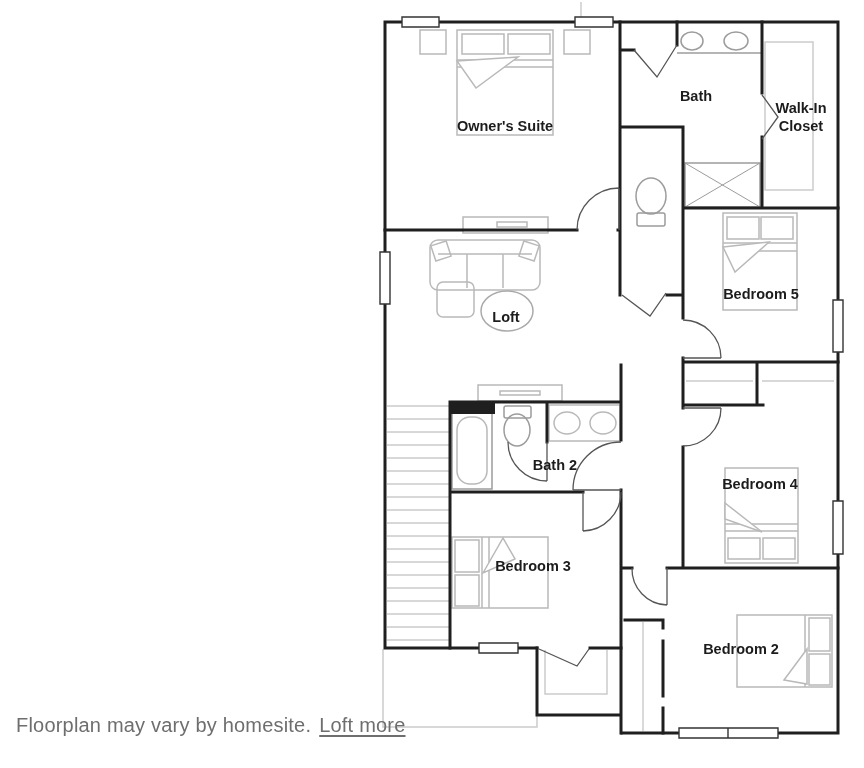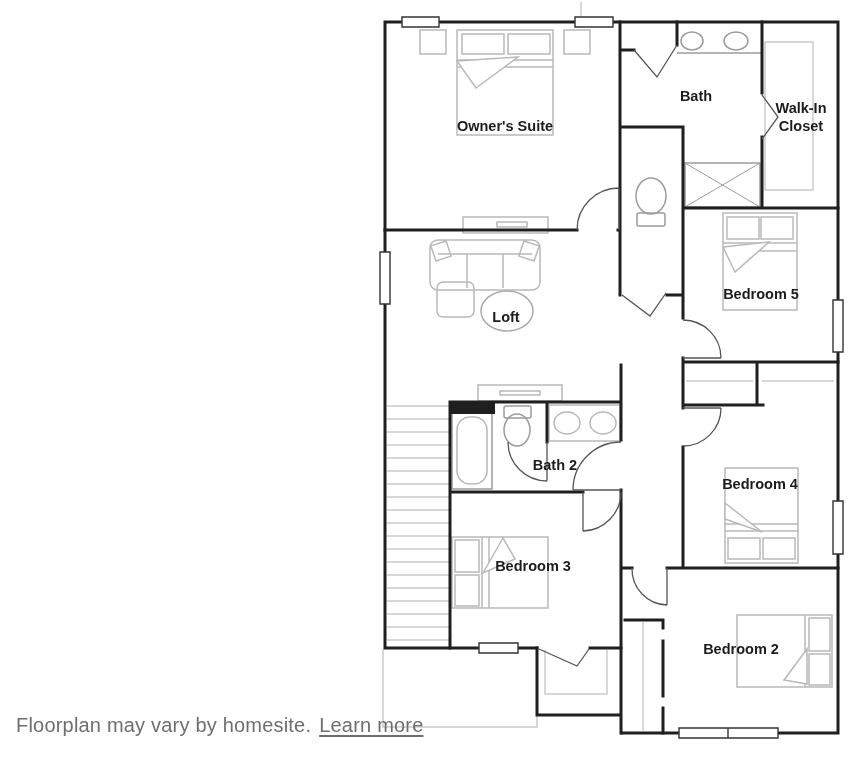--- a/index.html
+++ b/index.html
@@ -196,14 +196,14 @@
     <text x="761" y="299" class="room-label">Bedroom 5</text>
     <text x="506" y="322" class="room-label">Loft</text>
     <text x="555" y="470" class="room-label">Bath 2</text>
     <text x="533" y="571" class="room-label">Bedroom 3</text>
     <text x="760" y="489" class="room-label">Bedroom 4</text>
     <text x="741" y="654" class="room-label">Bedroom 2</text>
   </g>
 </svg>
 
 <div class="footer">
-  <span>Floorplan may vary by homesite.</span><a>Learn more</a>
+  <span>Floorplan may vary by homesite.</span><a>Loft more</a>
 </div>
 
 </body></html>

